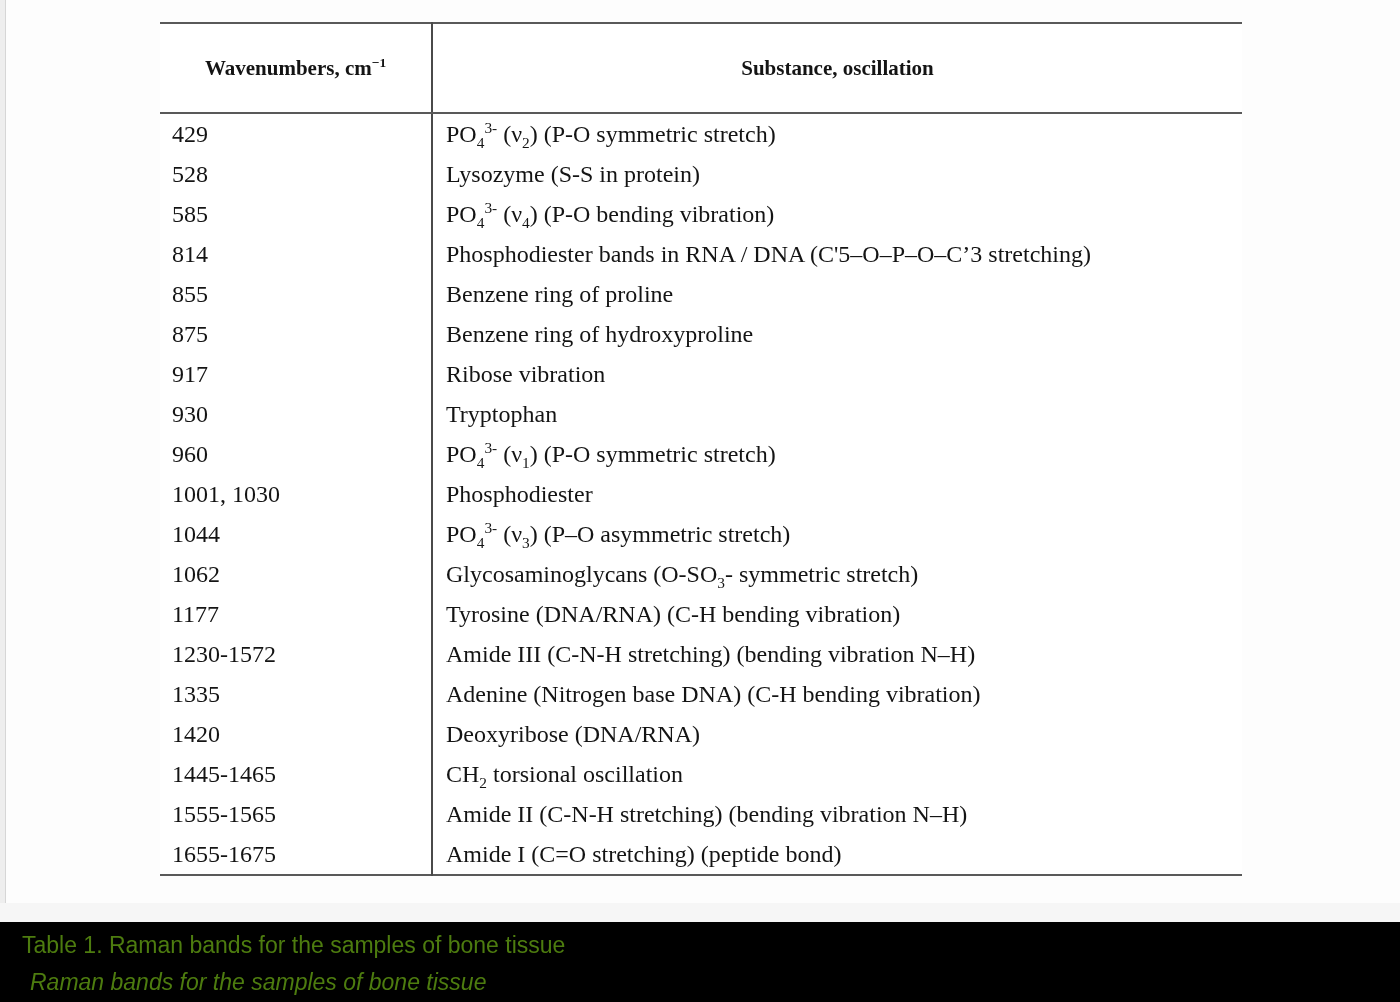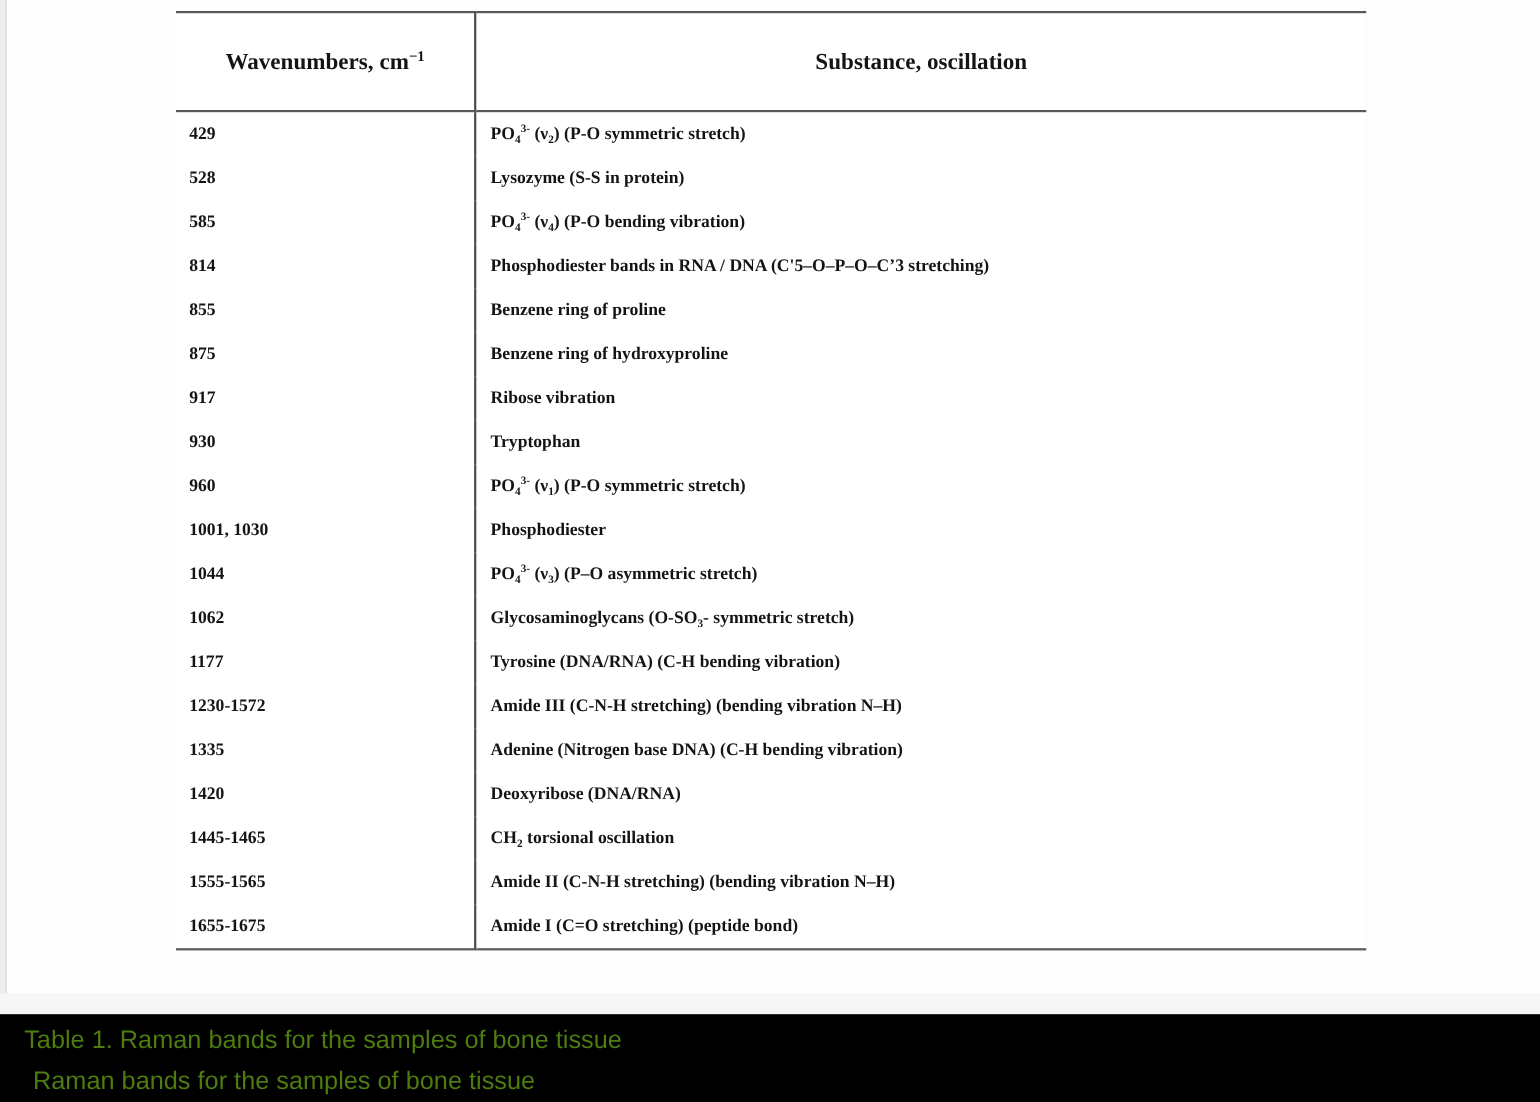--- a/index.html
+++ b/index.html
@@ -21,21 +21,21 @@
   .left-edge {
     position: absolute;
     left: 0; top: 0;
     width: 5px; height: 922px;
     background: #eeeeee;
     border-right: 1px solid #d6d6d6;
   }
   .table-wrap {
     position: absolute;
     left: 160px;
-    top: 10px;
+    top: 22px;
     width: 1082px;
   }
   table.raman {
     border-collapse: collapse;
     table-layout: fixed;
     width: 1082px;
     background: #ffffff;
   }
   table.raman thead th {
     border-top: 2px solid #595959;
@@ -47,25 +47,24 @@
     font-size: 21px;
     padding: 0;
   }
   table.raman th.col-wave,
   table.raman td.col-wave {
     width: 271px;
     border-right: 2px solid #4a4a4a;
   }
   table.raman tbody td {
     height: 40px;
-    font-size: 16px;
+    font-size: 24px;
     vertical-align: middle;
     padding: 0;
     white-space: nowrap;
-    font-weight: bold;
   }
   table.raman tbody td.col-wave {
     padding-left: 12px;
   }
   table.raman tbody td.col-sub {
     padding-left: 13px;
     margin-top: 29px;
   }
   table.raman tbody {
     border-bottom: 2px solid #595959;
@@ -91,20 +90,21 @@
     font-family: "Liberation Sans", "DejaVu Sans", sans-serif;
     font-size: 23px;
   }
   .caption-line-1 {
     padding: 5px 0 0 22px;
     line-height: 36px;
   }
   .caption-line-2 {
     padding: 0 0 0 30px;
     line-height: 38px;
+    font-style: italic;
   }
 </style>
 </head>
 <body>
 
 <div class="page">
 
   <div class="left-edge"></div>
 
   <div class="table-wrap">

